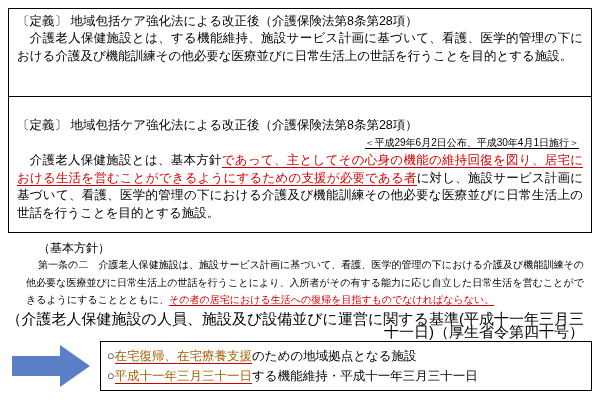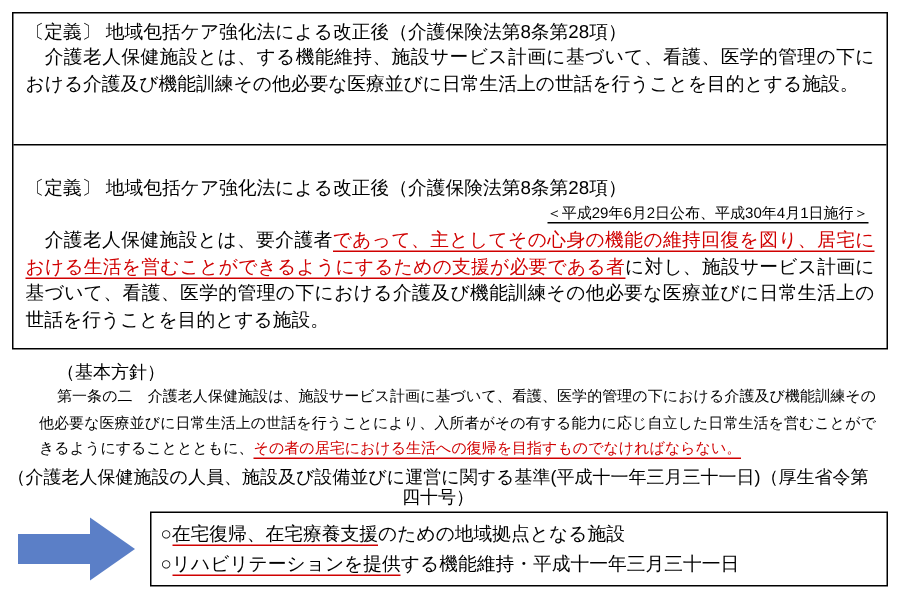--- a/index.html
+++ b/index.html
@@ -77,23 +77,23 @@
   }
   .lower .para {
     font-size: 10px;
     line-height: 17.5px;
     padding-left: 26px;
     text-align: justify;
     text-justify: inter-ideograph;
   }
   .lower .para.first { text-indent: 12px; }
   .lower .cite {
-    font-size: 12px;
+    font-size: 15px;
     line-height: 13px;
-    text-align: center;
+    text-align: right;
     padding-top: 3px;
     color: #000;
   }
 
   
   .bottom {
     position: absolute;
     left: 8px;
     top: 341px;
     width: 584px;
@@ -132,41 +132,41 @@
     height: 50px;
     border: 1px solid #000;
     box-sizing: border-box;
     padding: 4px 6px;
   }
   .bottom-box .bline {
     font-size: 12.5px;
     line-height: 20px;
     white-space: nowrap;
   }
-  .ul-red { color: #000000; border-bottom: 1px solid #d00000; }
+  .ul-red { color: #a16207; border-bottom: 1px solid #d00000; }
 </style>
 </head>
 <body>
 
 <div class="page">
 
   <div class="outer-box">
 
     <div class="sec sec-before">
       <div class="head-line">〔定義〕 地域包括ケア強化法による改正後（介護保険法第8条第28項）</div>
       <div class="body-line">　介護老人保健施設とは、する機能維持、施設サービス計画に基づいて、看護、医学的管理の下における介護及び機能訓練その他必要な医療並びに日常生活上の世話を行うことを目的とする施設。</div>
     </div>
 
     <div class="sec sec-after">
       <div class="head-line">〔定義〕 地域包括ケア強化法による改正後（介護保険法第8条第28項）</div>
       <div class="notice-line u-black" style="display:block;border:none;">
         <span class="u-black">＜平成29年6月2日公布、平成30年4月1日施行＞</span>
       </div>
       <div class="body-line">
-        <span>　介護老人保健施設とは、要介護者</span><span class="underline-red">であって、主としてその心身の機能の維持回復を図り、居宅における生活を営むことができるようにするための支援が必要である者</span><span>に対し、施設サービス計画に基づいて、看護、医学的管理の下における介護及び機能訓練その他必要な医療並びに日常生活上の世話を行うことを目的とする施設。</span>
+        <span>　介護老人保健施設とは、基本方針</span><span class="underline-red">であって、主としてその心身の機能の維持回復を図り、居宅における生活を営むことができるようにするための支援が必要である者</span><span>に対し、施設サービス計画に基づいて、看護、医学的管理の下における介護及び機能訓練その他必要な医療並びに日常生活上の世話を行うことを目的とする施設。</span>
       </div>
     </div>
 
   </div>
 
   <div class="lower">
     <div class="small-head">（基本方針）</div>
     <div class="para first">
       <span>第一条の二　介護老人保健施設は、施設サービス計画に基づいて、看護、医学的管理の下における介護及び機能訓練その他必要な医療並びに日常生活上の世話を行うことにより、入所者がその有する能力に応じ自立した日常生活を営むことができるようにすることとともに、</span><span class="underline-red">その者の居宅における生活への復帰を目指すものでなければならない。</span>
     </div>
@@ -176,18 +176,18 @@
   <div class="bottom">
     <div class="arrow">
       <div class="shaft"></div>
       <div class="headtri"></div>
     </div>
     <div class="bottom-box">
       <div class="bline">
         <span>○</span><span class="ul-red">在宅復帰、在宅療養支援</span><span>のための地域拠点となる施設</span>
       </div>
       <div class="bline">
-        <span>○</span><span class="ul-red">リハビリテーションを提供</span><span>する機能維持・平成十一年三月三十一日</span>
+        <span>○</span><span class="ul-red">平成十一年三月三十一日</span><span>する機能維持・平成十一年三月三十一日</span>
       </div>
     </div>
   </div>
 
 </div>
 
 </body></html>

